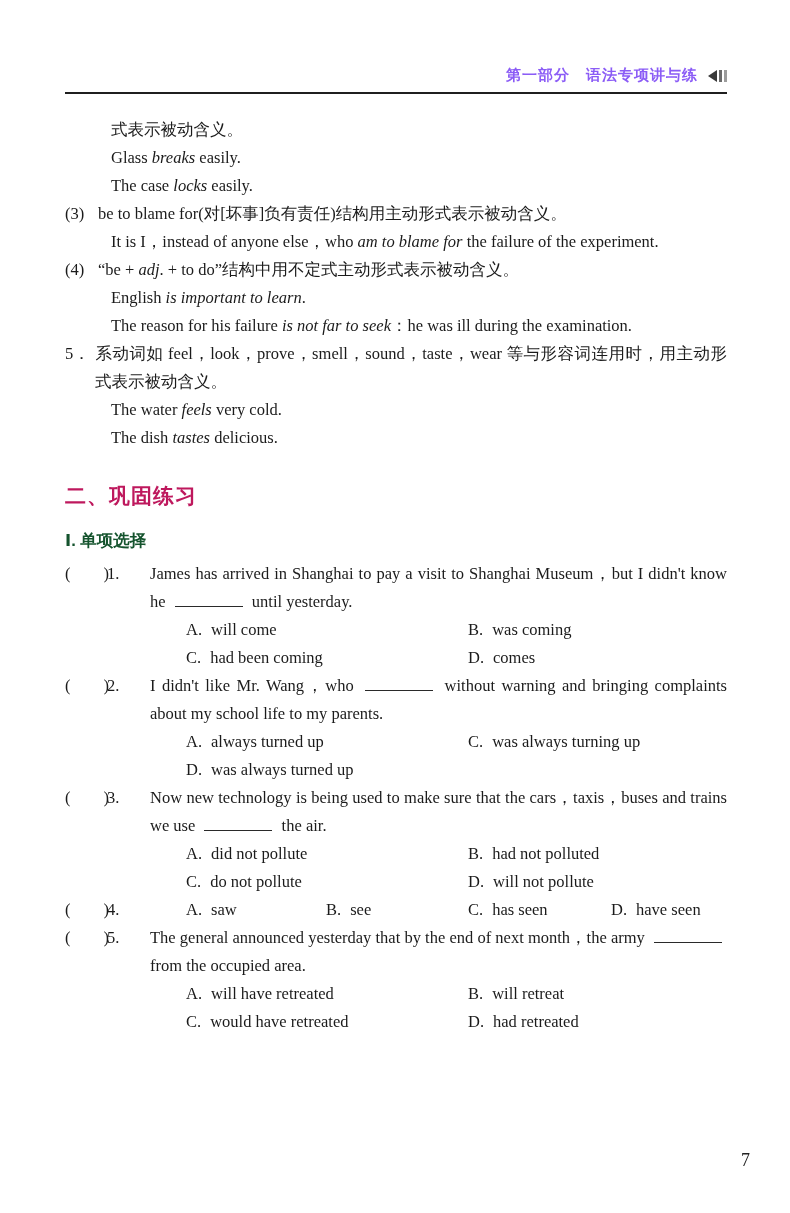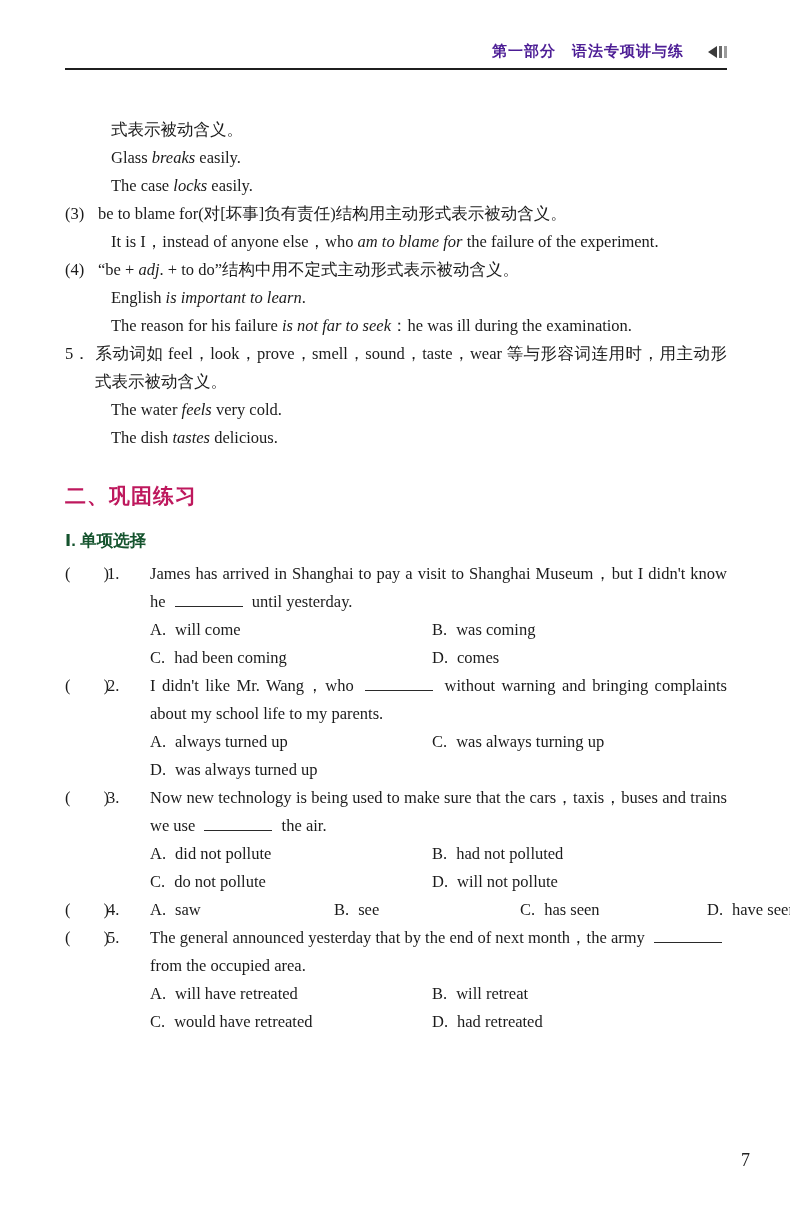--- a/index.html
+++ b/index.html
@@ -4,23 +4,23 @@
 <style>
   * { margin:0; padding:0; box-sizing:border-box; }
   html,body { background:#ffffff; }
   .page {
     position:relative; width:790px; height:1213px; background:#ffffff;
     font-family:"Liberation Serif","DejaVu Serif",serif; color:#1b1b1b; overflow:hidden;
   }
   .margin { position:absolute; left:65px; right:63px; }
   .header { top:42px; }
   .header-row {
-    display:flex; justify-content:flex-end; align-items:center; gap:24px;
+    display:flex; justify-content:flex-end; align-items:center; gap:10px;
     font-family:"Liberation Sans","DejaVu Sans",sans-serif; font-weight:bold;
-    font-size:15px; letter-spacing:1px; color:#4c1d95;
+    font-size:15px; letter-spacing:1px; color:#8b5cf6;margin-top:24px;
   }
   .header-rule { border-bottom:2px solid #1f1f1f; margin-top:7px; }
   .hicon { display:inline-flex; align-items:center; gap:2px; }
   .hicon .tri { width:0; height:0; border-top:6px solid transparent; border-bottom:6px solid transparent; border-right:9px solid #3a3a3a; }
   .hicon .bar { display:inline-block; width:3px; height:12px; }
   .hicon .b1 { background:#6a6a6a; }
   .hicon .b2 { background:#9c9c9c; }
 
   .content { position:absolute; top:116px; left:65px; right:63px; }
   .intro p { font-size:16.5px; line-height:28px; text-align:justify; }
@@ -37,23 +37,23 @@
   .subsection-title {
     margin-top:17px; font-family:"Liberation Sans","DejaVu Sans",sans-serif;
     font-weight:bold; font-size:16.5px; line-height:24px; color:#14532d;
   }
   .questions { margin-top:8px; }
   .q-row { display:flex; font-size:16.5px; line-height:28px; }
   .q-paren { flex:none; width:42px; white-space:nowrap; }
   .q-num { flex:none; width:43px; }
   .q-body { flex:1; min-width:0; }
   .q-text { text-align:justify; }
-  .q-options { display:grid; }
+  .q-options { display:grid;margin-left:36px; }
   .q-options.two-col { grid-template-columns:282px 1fr; }
-  .q-options.four-col { grid-template-columns:140px 142px 143px 1fr;gap:44px; }
+  .q-options.four-col { grid-template-columns:140px 142px 143px 1fr; }
   .option { line-height:28px; white-space:nowrap; }
   .opt-letter { margin-right:9px; }
   .page-number { position:absolute; right:40px; bottom:42px; font-size:18px; color:#222; }
 </style>
 </head>
 <body>
 
 <div class="page">
 
   <div class="margin header">

